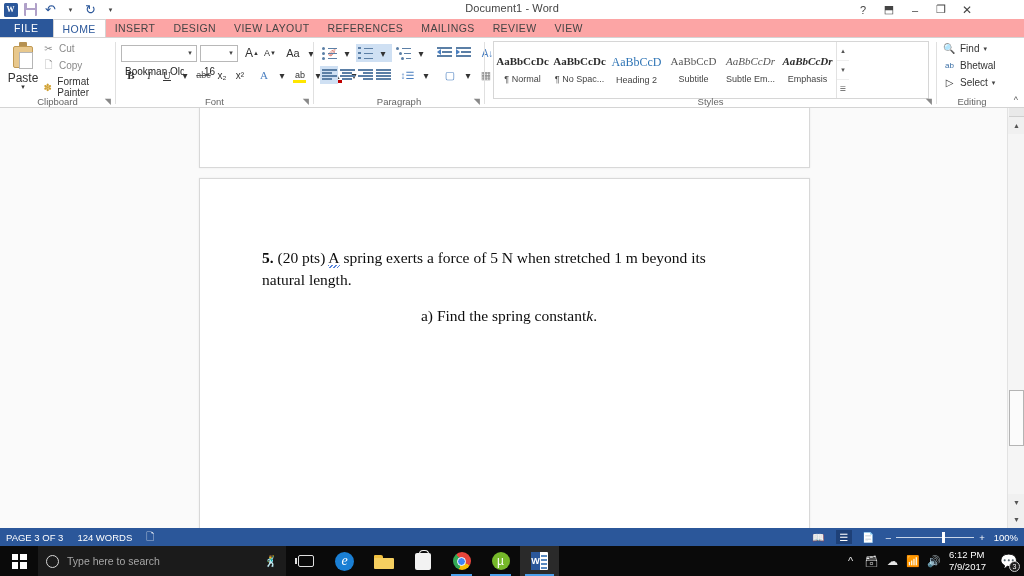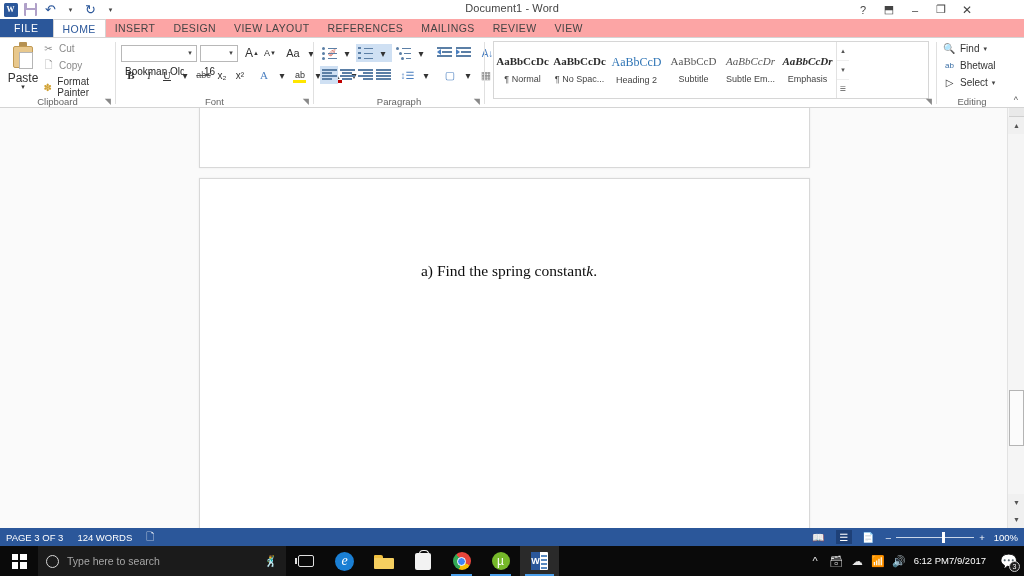--- a/index.html
+++ b/index.html
@@ -187,21 +187,21 @@
   .sph{font-size:10.5px;color:#a6a6a6;flex:1;}
   .mic{font-size:11px;color:#c2c2c2;}
   .tb-icons{display:flex;align-items:center;}
   .tbi{width:39px;height:30px;display:flex;align-items:center;justify-content:center;position:relative;}
   .tbi.active{background:#2a2a2a;}
   .tbi.active:after{content:"";position:absolute;bottom:0;left:5px;right:5px;height:2px;background:#4a9eea;}
   .tbi.open:after{content:"";position:absolute;bottom:0;left:9px;right:9px;height:2px;background:#4a9eea;}
   .tray{position:absolute;right:0;display:flex;align-items:center;height:30px;gap:0;}
   .tray-ic{width:21px;height:30px;display:flex;align-items:center;justify-content:center;
            color:#e6e6e6;font-size:11px;}
-  .clock{display:flex;flex-direction:row;align-items:flex-start;justify-content:center;
+  .clock{display:flex;flex-direction:column;align-items:flex-start;justify-content:center;
          color:#fff;font-size:9.5px;line-height:12px;padding:0 8px 0 4px;}
   .notif{width:30px;height:30px;display:flex;align-items:center;justify-content:center;position:relative;}
   .notif-badge{position:absolute;right:4px;bottom:4px;width:11px;height:11px;border-radius:50%;
     background:#1f1f1f;border:1px solid #cfcfcf;color:#fff;font-size:7px;display:flex;align-items:center;justify-content:center;}
 
   
   .g-taskview{width:16px;height:12px;border:1.4px solid #e0e0e0;border-radius:2px;position:relative;}
   .g-taskview:before{content:"";position:absolute;left:-4px;top:2px;width:2px;height:6px;background:#e0e0e0;}
   .g-edge{width:19px;height:19px;border-radius:50%;background:#1a7fd4;color:#fff;font-size:14px;
           font-family:"Liberation Serif",serif;font-style:italic;display:flex;align-items:center;justify-content:center;}
@@ -478,20 +478,21 @@
         <div class="sitem">
           <span class="spre" style="font-style:italic;font-weight:bold;">AaBbCcDr</span>
           <span class="snm">Emphasis</span>
         </div>
         <div class="sgal-scroll">
           <div class="sgs">▴</div>
           <div class="sgs">▾</div>
           <div class="sgs" style="border-bottom:0;">☰</div>
         </div>
       </div>
+      <div class="rb-label" style="left:0;">Styles</div>
       <div class="rb-dlg">◥</div>
     </div>
     <div class="rb-sep" style="left:936px;"></div>
 
     <div class="rb-group" style="left:937px;width:70px;">
       <div class="ed-item" style="left:6px;top:4px;">
         <span class="cb-ic" style="color:#3a6ea5;">🔍</span>
         <span>Find</span>
         <span style="font-size:7px;color:#444;">▾</span>
       </div>
@@ -507,20 +508,25 @@
       <div class="rb-label">Editing</div>
     </div>
     <div style="position:absolute;right:6px;bottom:2px;font-size:9px;color:#555;">^</div>
   </div>
 
   <div class="docarea">
     <div class="page prev"></div>
 
     <div class="page cur">
       <div class="doctext">
+        <p>
+          <span class="pnum">5.</span>
+          <span>(20 pts)</span>
+          <span class="sq">A</span><span> spring exerts a force of 5 N when stretched 1 m beyond its natural length.</span>
+        </p>
         <p class="sub" style="margin-top:13px;">
           <span>a)</span><span> Find the spring constant</span><span class="ital-k">k</span><span>.</span>
         </p>
       </div>
     </div>
   </div>
 
   <div class="vscroll">
     <div class="vs-split"></div>
     <div class="vs-btn" style="position:absolute;top:9px;">▲</div>

